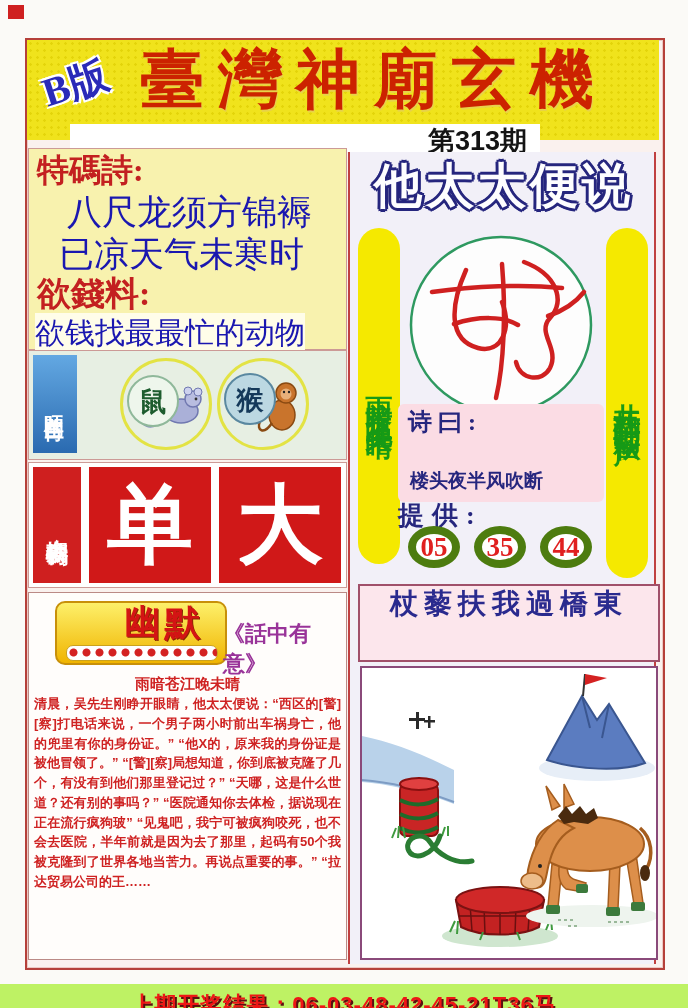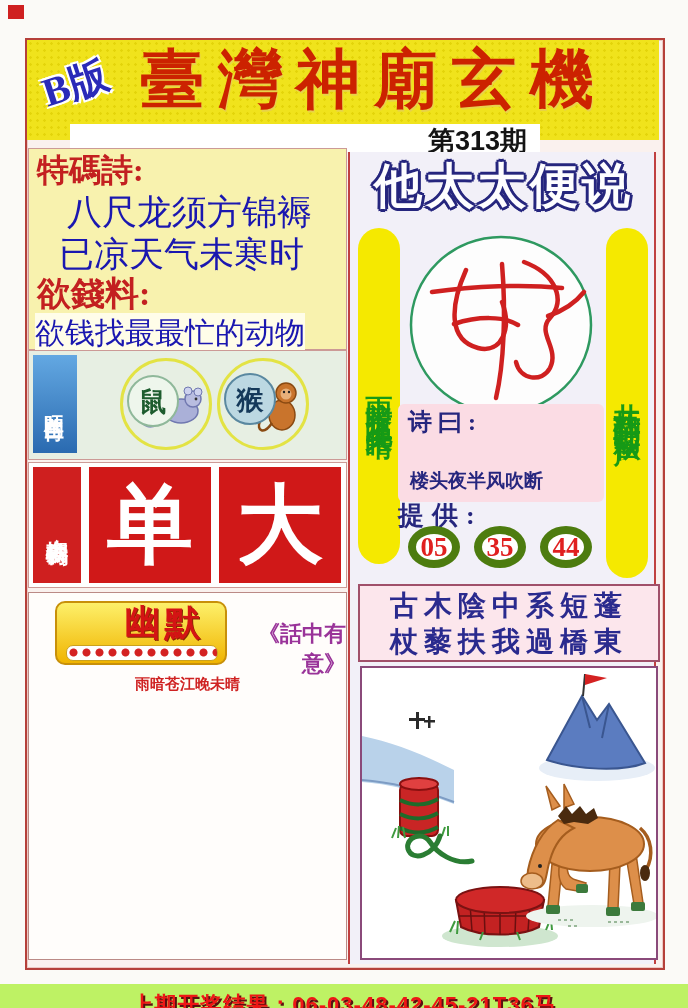--- a/index.html
+++ b/index.html
@@ -23,21 +23,21 @@
   .vlabel{writing-mode:vertical-rl;text-orientation:upright;display:flex;align-items:center;justify-content:center;color:#fff;font-weight:900;font-family:"Liberation Serif","DejaVu Serif",serif;}
   .zlabel{left:4px;top:4px;width:44px;height:98px;background:linear-gradient(180deg,#63a8e2,#2a6ab0);font-size:20px;letter-spacing:2px;}
   .ring{width:92px;height:92px;border:3px solid #e3e344;border-radius:50%;box-sizing:border-box;}
   .secC{left:28px;top:462px;width:317px;height:124px;background:#ffffff;}
   .clabel{left:4px;top:4px;width:48px;height:116px;background:#cf1f1f;font-size:22px;letter-spacing:2px;}
   .bigblock{width:122px;height:116px;background:#d01818;display:flex;align-items:center;justify-content:center;color:#ffffff;font-size:86px;font-weight:900;font-family:"Liberation Sans","DejaVu Sans",sans-serif;}
   .secD{left:28px;top:592px;width:317px;height:366px;background:#fffdfb;border-color:#bb8a86;}
   .badge{left:26px;top:8px;width:172px;height:64px;background:linear-gradient(180deg,#fdf06a,#f0b400);border:2px solid #c8900a;border-radius:10px;box-sizing:border-box;text-align:center;padding-left:47px;}
   .badge-text{font-size:36px;font-weight:900;color:#d41414;letter-spacing:4px;line-height:40px;font-family:"Liberation Serif","DejaVu Serif",serif;text-shadow:1px 1px 0 #8a2a00;}
   .beads{position:absolute;left:9px;top:42px;width:150px;height:14px;border-radius:7px;border:1px solid #caa21e;background-color:#fff;background-image:radial-gradient(circle,#d42222 3.5px,#ffffff 4.5px);background-size:13px 13px;}
-  .humor-subtitle{left:194px;top:26px;font-size:22px;font-weight:900;color:#993399;font-family:"Liberation Serif","DejaVu Serif",serif;text-align:right;}
+  .humor-subtitle{left:194px;top:26px;font-size:22px;font-weight:900;color:#993399;font-family:"Liberation Serif","DejaVu Serif",serif;}
   .story-title{left:0;top:82px;width:317px;text-align:center;font-size:15px;font-weight:900;color:#cf2222;}
   .story{left:5px;top:101px;width:307px;font-size:13px;line-height:1.52;font-weight:700;color:#cf2222;text-align:justify;}
   
   .right-panel{left:348px;top:152px;width:308px;height:812px;background:#f2f0f8;border-left:2px solid #c04040;border-right:2px solid #c04040;box-sizing:border-box;}
   .xian-title{left:360px;top:154px;width:288px;text-align:center;font-size:48px;font-weight:900;letter-spacing:4px;font-family:"Liberation Serif","DejaVu Serif",serif;color:#fdfdff;text-shadow:-2px -2px 0 #26267e,2px -2px 0 #26267e,-2px 2px 0 #26267e,2px 2px 0 #26267e,-3px 0 0 #26267e,3px 0 0 #26267e,0 -3px 0 #26267e,0 3px 0 #26267e;}
   .pill{background:#f5e900;border-radius:22px;writing-mode:vertical-rl;text-orientation:upright;display:flex;align-items:center;justify-content:center;color:#169a16;font-weight:900;font-size:27px;font-family:"Liberation Serif","DejaVu Serif",serif;letter-spacing:6px;}
   .pill-left{left:358px;top:228px;width:42px;height:336px;}
   .pill-right{left:606px;top:228px;width:42px;height:350px;}
   .glyph{left:404px;top:228px;}
   .poem-box{left:398px;top:404px;width:206px;height:98px;background:#fbdce4;border-radius:6px;}
@@ -108,20 +108,21 @@
     <div class="abs bigblock" style="left:190px;top:4px;">大</div>
   </div>
 
   <div class="abs sec secD">
     <div class="abs badge">
       <span class="badge-text">幽默</span>
       <span class="beads"></span>
     </div>
     <div class="abs humor-subtitle">《話中有意》</div>
     <div class="abs story-title">雨暗苍江晚未晴</div>
+    <div class="abs story">清晨，吴先生刚睁开眼睛，他太太便说：“西区的[警][察]打电话来说，一个男子两小时前出车祸身亡，他的兜里有你的身份证。” “他X的，原来我的身份证是被他冒领了。” “[警][察]局想知道，你到底被克隆了几个，有没有到他们那里登记过？” “天哪，这是什么世道？还有别的事吗？” “医院通知你去体检，据说现在正在流行疯狗玻” “见鬼吧，我宁可被疯狗咬死，也不会去医院，半年前就是因为去了那里，起码有50个我被克隆到了世界各地当苦力。再说点重要的事。” “拉达贸易公司的王……</div>
   </div>
 
   <div class="abs right-panel"></div>
   <div class="abs xian-title">他太太便说</div>
   <div class="abs pill pill-left">雨暗苍江晚未晴</div>
   <div class="abs pill pill-right">井梧翻叶动秋声</div>
 
   <div class="abs glyph">
     <svg width="194" height="194" viewBox="0 0 194 194">
       <ellipse cx="97" cy="97" rx="90" ry="88" fill="#fdfdfd" stroke="#2e9960" stroke-width="2.5"></ellipse>
@@ -142,21 +143,20 @@
   </div>
 
   <div class="abs provide-label">提供:</div>
   <div class="abs numbers-row">
     <div class="numball">05</div>
     <div class="numball">35</div>
     <div class="numball">44</div>
   </div>
 
   <div class="abs callig-box">
-    <div class="callig-line" style="margin-top:2px;">古木陰中系短蓬</div>
     <div class="callig-line">杖藜扶我過橋東</div>
   </div>
 
   <div class="abs drawing-box">
     <svg width="294" height="290" viewBox="0 0 294 290">
       <g>
         <path d="M0,68 C30,74 60,86 92,102 L92,136 C55,122 25,116 0,114 Z" fill="#b9d2ea"></path>
         <path d="M0,112 C30,114 60,122 92,134" stroke="#7d9cc4" stroke-width="2" fill="none"></path>
         <g fill="#2a2a2a">
           <rect x="54" y="44" width="3" height="17"></rect>

